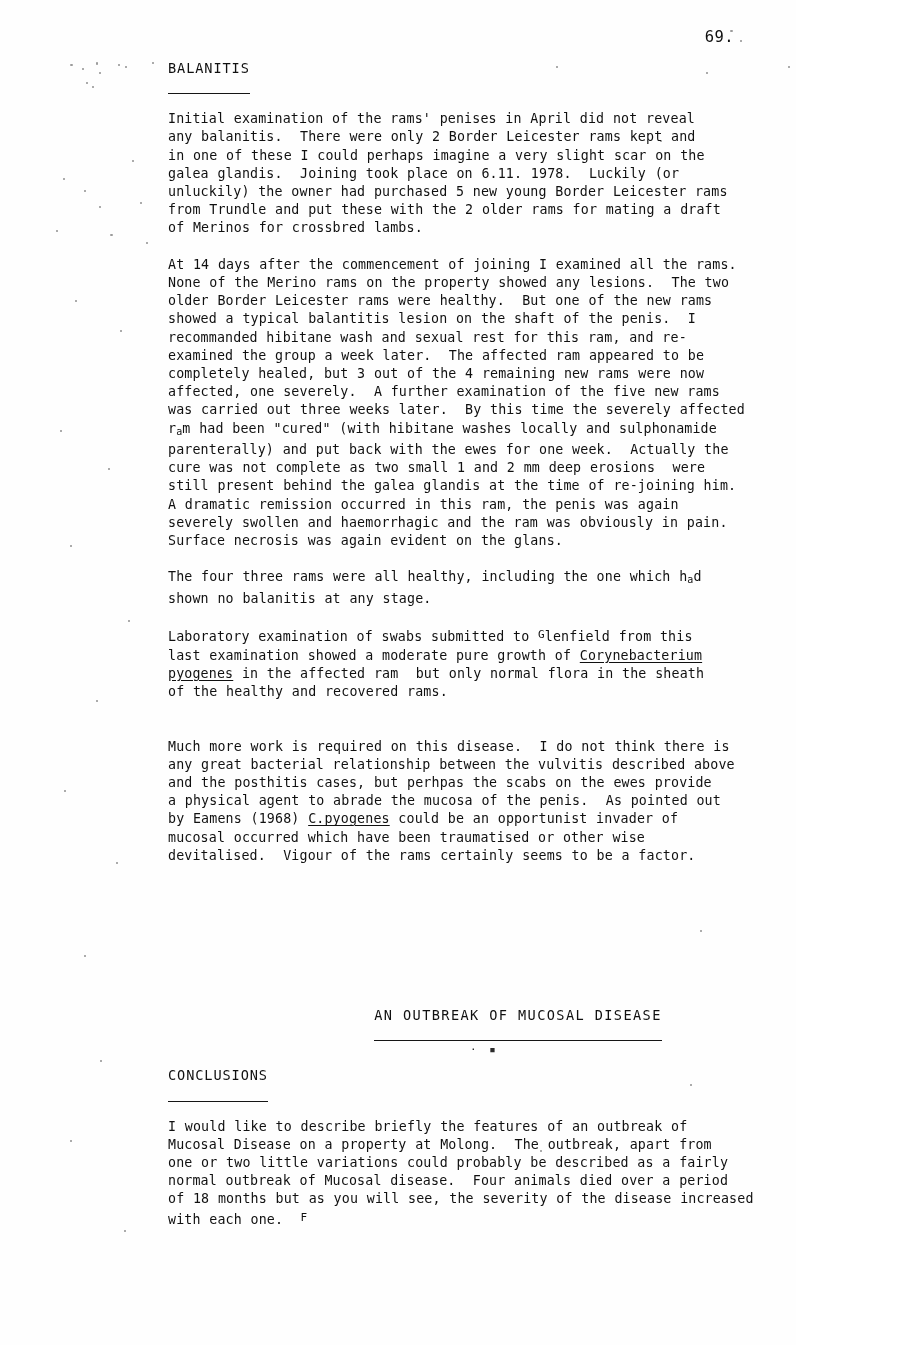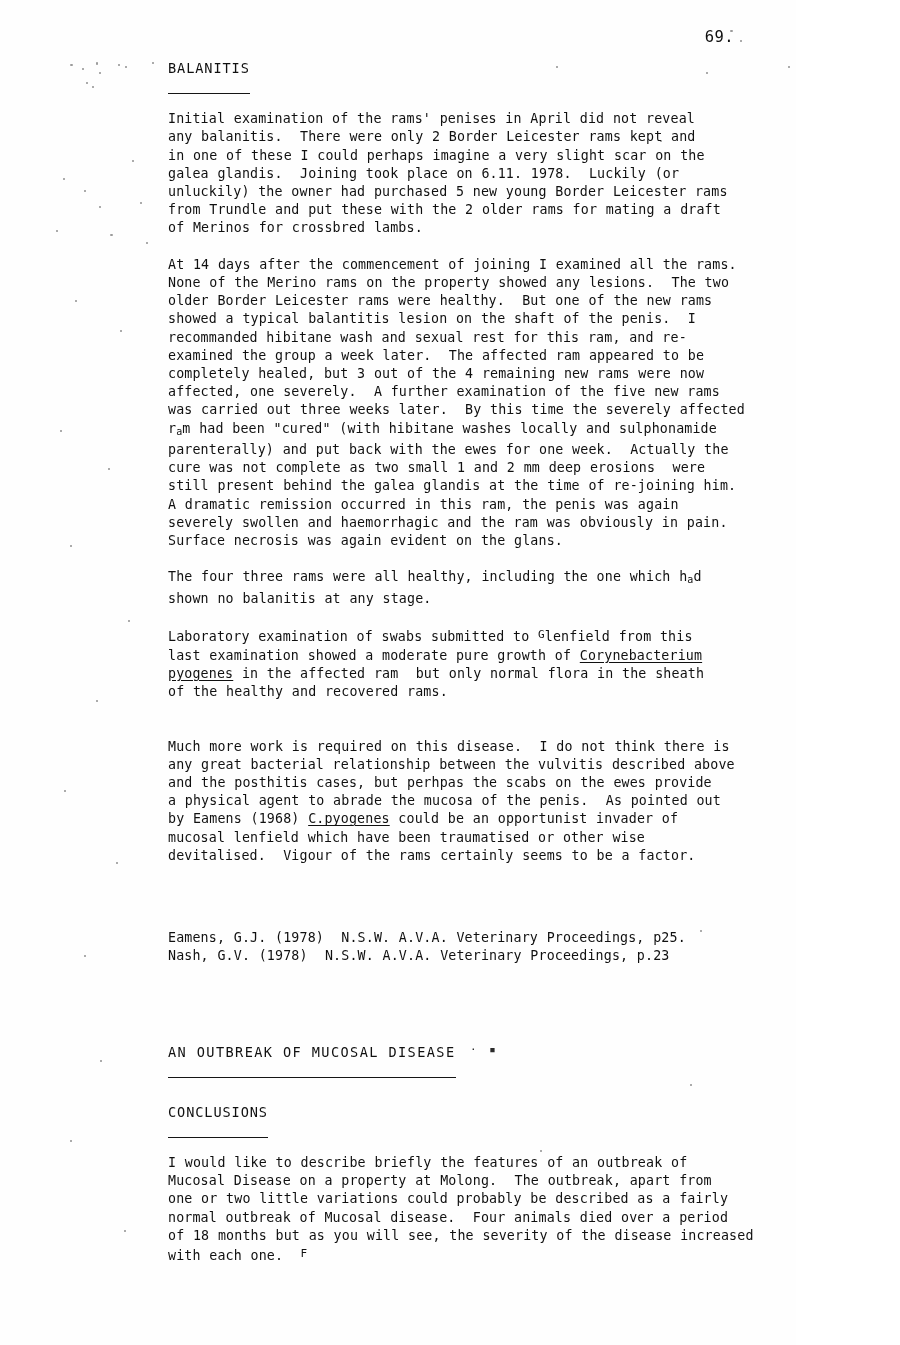--- a/index.html
+++ b/index.html
@@ -53,20 +53,21 @@
     line-height: 18.2px;
     display: inline-block;
     border-bottom: 1.6px solid #151515;
     padding-bottom: 16px;
     margin: 0;
     font-weight: normal;
   }
   .heading-wrap { margin: 0 0 16px 0; }
 
   .title-center {
+    text-align: center;
     margin: 0 0 24px 0;
   }
   .title-center .heading { letter-spacing: 1.4px; }
 
   p.para {
     font-size: 13.3px;
     line-height: 18.2px;
     letter-spacing: 0.15px;
     margin: 0 0 18.2px 0;
     white-space: pre-wrap;
@@ -193,31 +194,27 @@
 of the healthy and recovered rams.</span></p>
 
     <div class="gap-sm"></div>
 
 
     <p class="para"><span>Much more work is required on this disease.  I do not think there is
 any great bacterial relationship between the vulvitis described above
 and the posthitis cases, but perhpas the scabs on the ewes provide
 a physical agent to abrade the mucosa of the penis.  As pointed out
 by Eamens (1968) </span><span class="u">C.pyogenes</span><span> could be an opportunist invader of
-mucosal lenfield which have been traumatised or other wise
+mucosal occurred which have been traumatised or other wise
 devitalised.  Vigour of the rams certainly seems to be a factor.</span></p>
 
 
     <div class="gap-lg"></div>
 
 
-    <div class="refs-block">
-      <p class="para">Eamens, G.J. (1978)  N.S.W. A.V.A. Veterinary Proceedings, p25.</p>
-      <p class="para">Nash, G.V. (1978)  N.S.W. A.V.A. Veterinary Proceedings, p.23</p>
-    </div>
 
     <div class="gap-lg"></div>
     <div class="gap-md"></div>
 
     <div class="title-center">
       <h1 class="heading">AN OUTBREAK OF MUCOSAL DISEASE</h1>
     </div>
 
     <div class="heading-wrap">
       <h2 class="heading">CONCLUSIONS</h2>

